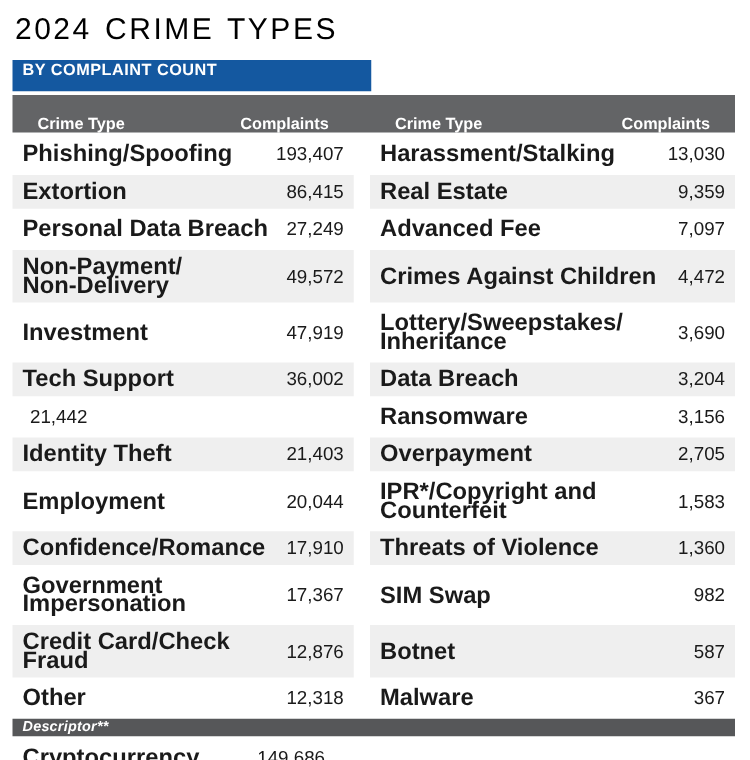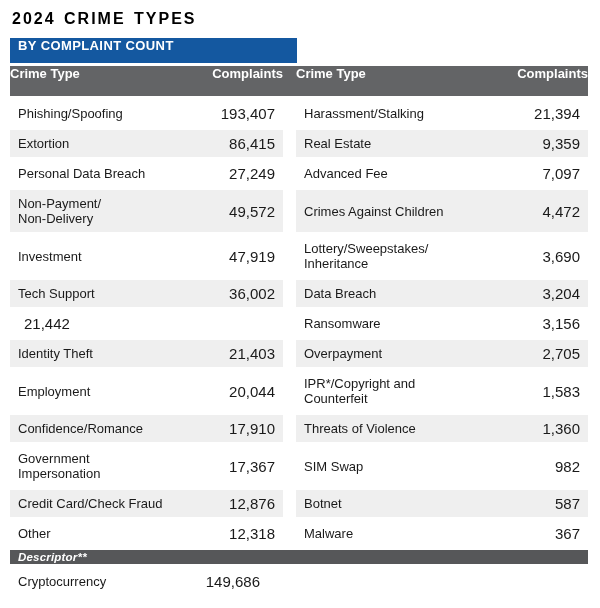--- a/index.html
+++ b/index.html
@@ -1,44 +1,44 @@
 <!DOCTYPE html>
 <html><head>
 <meta charset="utf-8">
 <style>
   * { box-sizing: border-box; margin: 0; padding: 0; }
   html, body { width: 600px; height: 608px; overflow: hidden; background: #ffffff; }
   body { font-family: "Liberation Sans", "DejaVu Sans", sans-serif; color: #1a1a1a; }
   .page { padding: 8px 12px 0 10px; width: 600px; }
 
   .title {
-    font-size: 16px; font-weight: 700; letter-spacing: 2px; word-spacing: 2px;
+    font-size: 24px; font-weight: 400; letter-spacing: 2px; word-spacing: 2px;
     color: #000; margin: 2px 0 10px 2px;
   }
 
   .banner {
     width: 287px; height: 25px; background: #1458a0; color: #fff;
     display: flex; padding-left: 8px;
     font-size: 13px; font-weight: 700; letter-spacing: 0.4px; margin-bottom: 3px;
   }
 
   .grid3 { display: grid; grid-template-columns: 273px 13px 292px; width: 578px; }
 
   .thead { background: #636466; color: #fff; height: 30px; margin-bottom: 4px; }
-  .thead .hcell { display: flex; align-items: flex-start; justify-content: space-between;
-    padding: 0 0; font-size: 13px; font-weight: 700; }
+  .thead .hcell { display: flex; align-items: flex-end; justify-content: space-between;
+    padding: 0 20px; font-size: 13px; font-weight: 700; }
 
   .trow { margin-bottom: 3px; }
   .cell {
     display: flex; align-items: center; justify-content: space-between;
     padding: 6px 8px; min-height: 27px;
   }
   .trow.even .cell { background: #efefef; }
   .trow.odd .cell { background: #ffffff; }
-  .label { font-size: 13px; font-weight: 400; line-height: 15px; white-space: pre-line; }
+  .label { font-size: 19px; font-weight: 700; line-height: 15px; white-space: pre-line; }
   .num { font-size: 15px; font-weight: 400; line-height: 15px; text-align: right; padding-left: 6px; }
 
   .descriptor-band {
     width: 578px; height: 14px; background: #565759; color: #fff;
     display: flex; align-items: center; padding-left: 8px; margin: 3px 0 4px 0;
     font-size: 11.5px; font-weight: 700; font-style: italic; letter-spacing: 0.2px;
   }
 
   .crypto-row { display: grid; grid-template-columns: 178px 72px; width: 578px; }
   .crypto-row .ccell { display: flex; align-items: center; padding: 6px 8px; min-height: 27px; background: #fff; }
@@ -68,21 +68,21 @@
   </div>
 
   <div class="grid3 trow odd">
     <div class="cell">
         <span class="label">Phishing/Spoofing</span>
         <span class="num">193,407</span>
       </div>
     <div></div>
     <div class="cell">
         <span class="label">Harassment/Stalking</span>
-        <span class="num">21,394</span>
+        <span class="num">13,030</span>
       </div>
   </div>
 
   <div class="grid3 trow even">
     <div class="cell">
         <span class="label">Extortion</span>
         <span class="num">86,415</span>
       </div>
     <div></div>
     <div class="cell">

